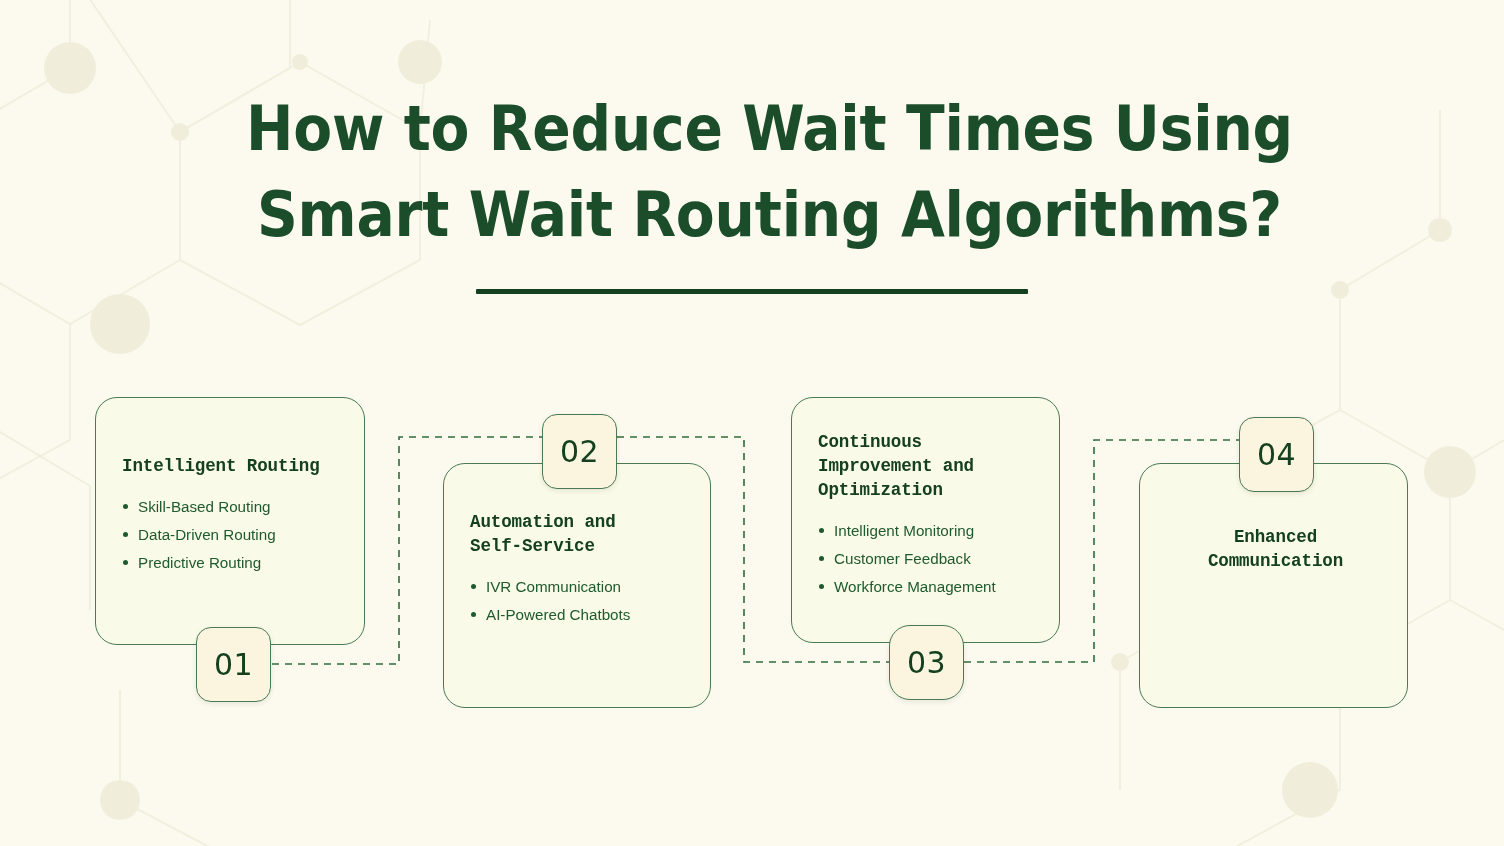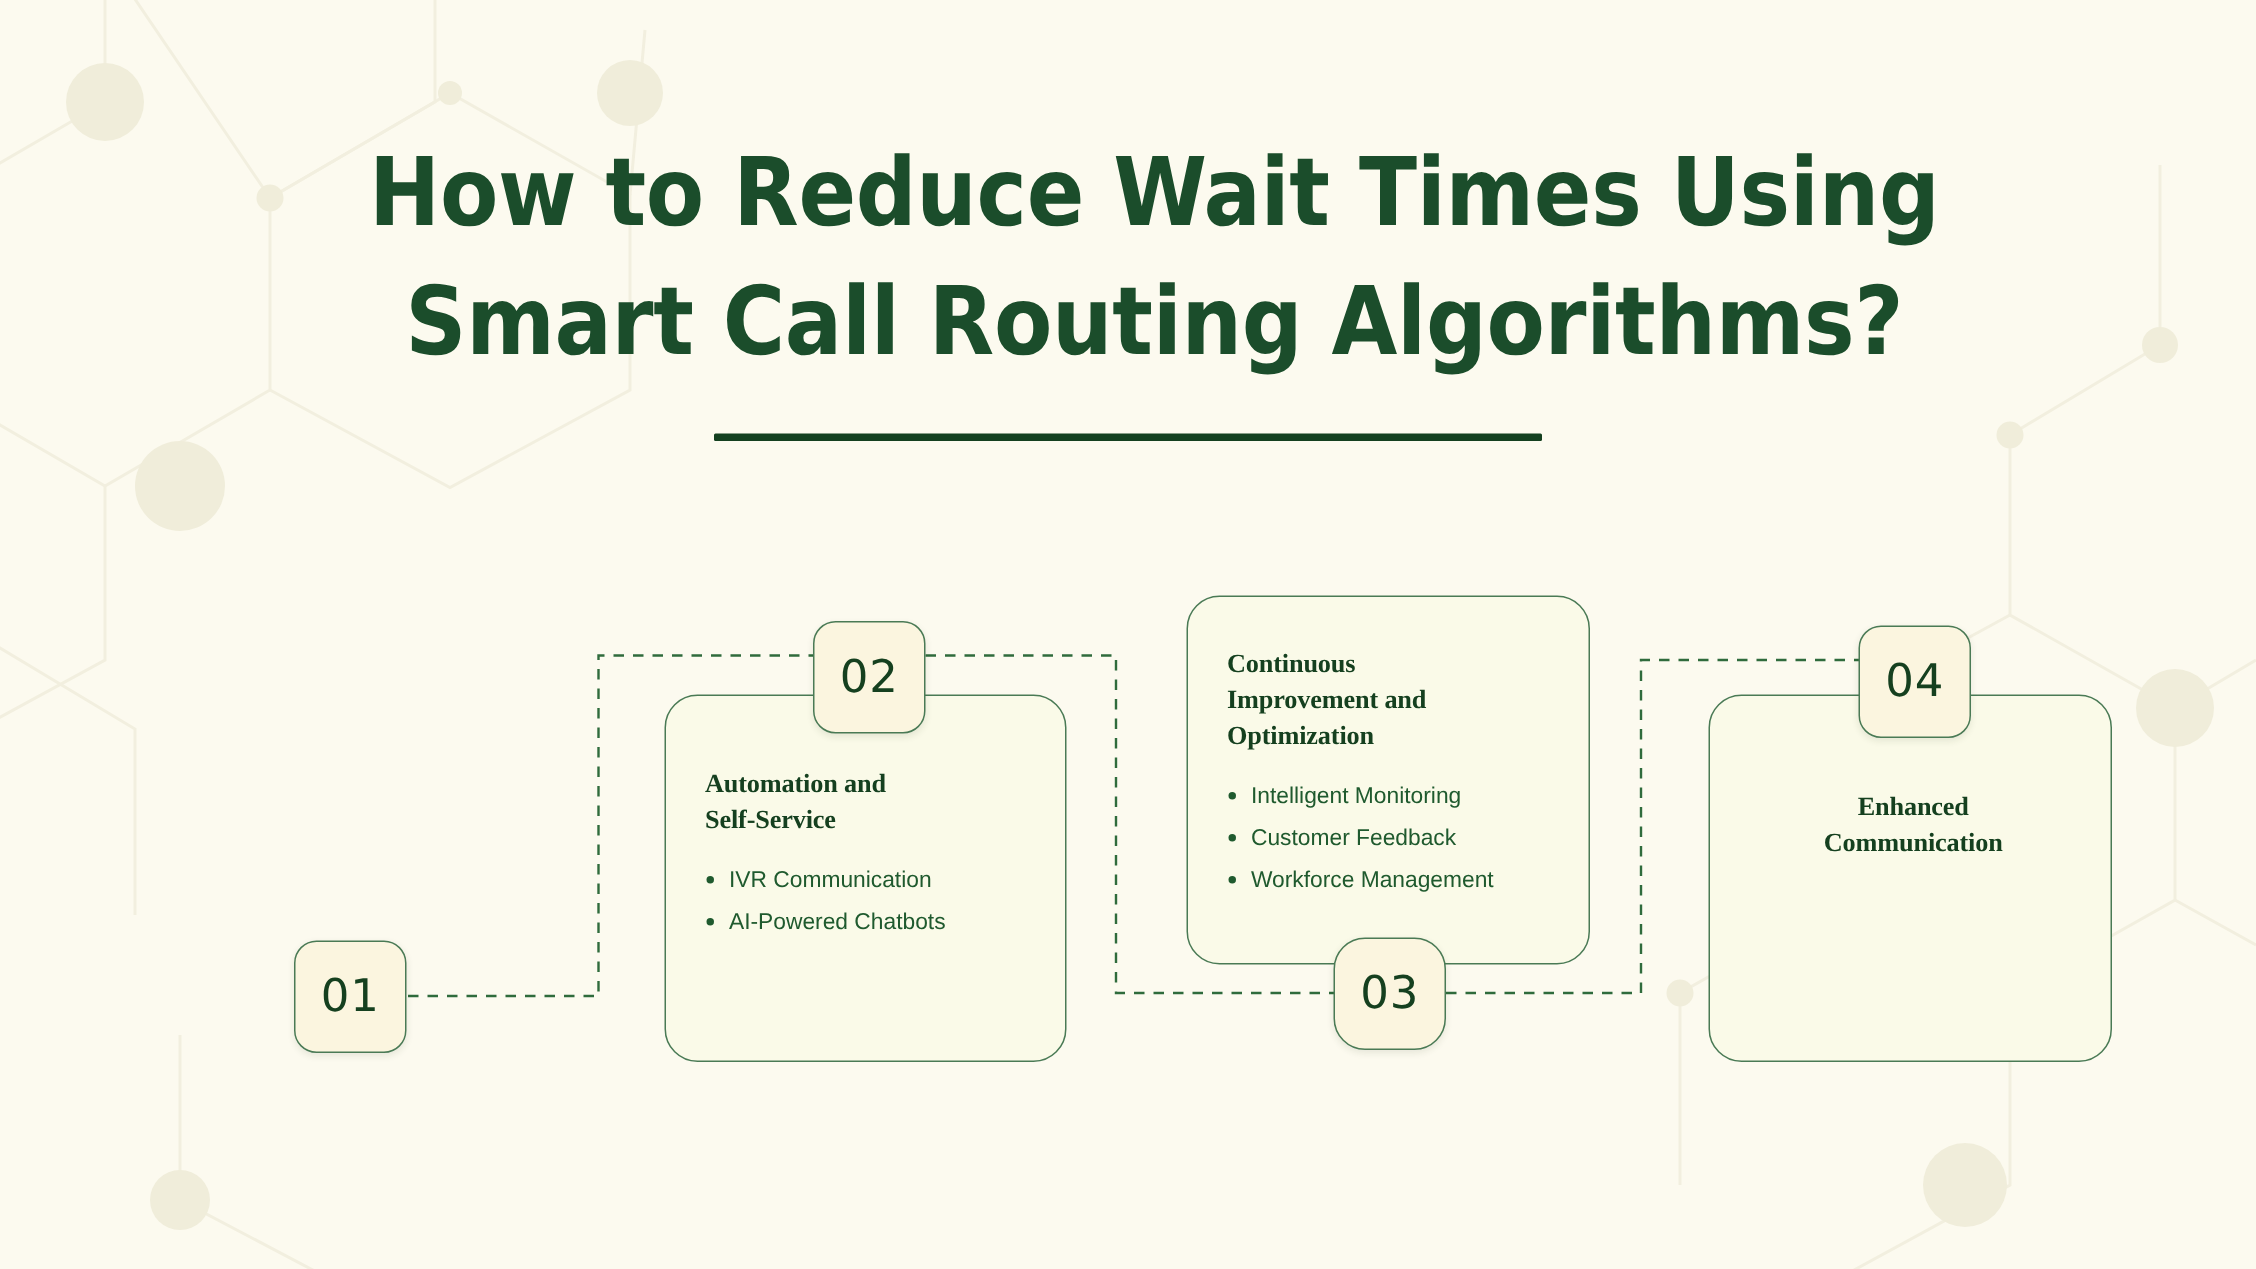--- a/index.html
+++ b/index.html
@@ -58,21 +58,21 @@
     background:#fafae8;
     border:1.2px solid #4a7a55;
     border-radius:22px;
     padding:0;
   }
   .card-inner {
     position:absolute;
     left:26px; right:22px;
   }
   .card-title {
-    font-family:Liberation Serif, serif;
+    font-family:Liberation Mono, monospace;
     font-weight:700;
     font-size:17.5px;
     line-height:24px;
     color:#15401f;
     letter-spacing:-0.1px;
     white-space:pre-line;
   }
   .card-list {
     list-style:none;
     margin-top:15px;
@@ -149,35 +149,45 @@
       <circle cx="1340" cy="662" r="30"></circle>
       <circle cx="1230" cy="600" r="10"></circle>
       <circle cx="1310" cy="790" r="28"></circle>
       <circle cx="120" cy="800" r="20"></circle>
       <circle cx="1120" cy="662" r="9"></circle>
     </g>
   </svg>
 
   <div class="title-wrap">
     <span class="title-line">How to Reduce Wait Times Using</span>
-    <span class="title-line">Smart Call Routing Algorithms?</span>
+    <span class="title-line">Smart Wait Routing Algorithms?</span>
   </div>
   <div class="title-rule"></div>
 
   <svg id="connectors" viewBox="0 0 1504 846" xmlns="http://www.w3.org/2000/svg">
     <g fill="none" stroke="#2f6b3c" stroke-width="1.6" stroke-dasharray="7 6">
 
       <path d="M272 664 L399 664 L399 437 L542 437"></path>
 
       <path d="M617 437 L744 437 L744 662 L890 662"></path>
 
       <path d="M964 662 L1094 662 L1094 440 L1240 440"></path>
     </g>
   </svg>
 
+  <div class="card" style="left:95px; top:397px; width:270px; height:248px;">
+    <div class="card-inner" style="top:56px;">
+      <div class="card-title">Intelligent Routing</div>
+      <ul class="card-list">
+        <li><span class="bullet"></span><span>Skill-Based Routing</span></li>
+        <li><span class="bullet"></span><span>Data-Driven Routing</span></li>
+        <li><span class="bullet"></span><span>Predictive Routing</span></li>
+      </ul>
+    </div>
+  </div>
   <div class="badge" style="left:196px; top:627px;">
     <span>01</span>
   </div>
 
   <div class="card" style="left:443px; top:463px; width:268px; height:245px;">
     <div class="card-inner" style="top:46px;">
       <div class="card-title">Automation and
 Self-Service</div>
       <ul class="card-list">
         <li><span class="bullet"></span><span>IVR Communication</span></li>

